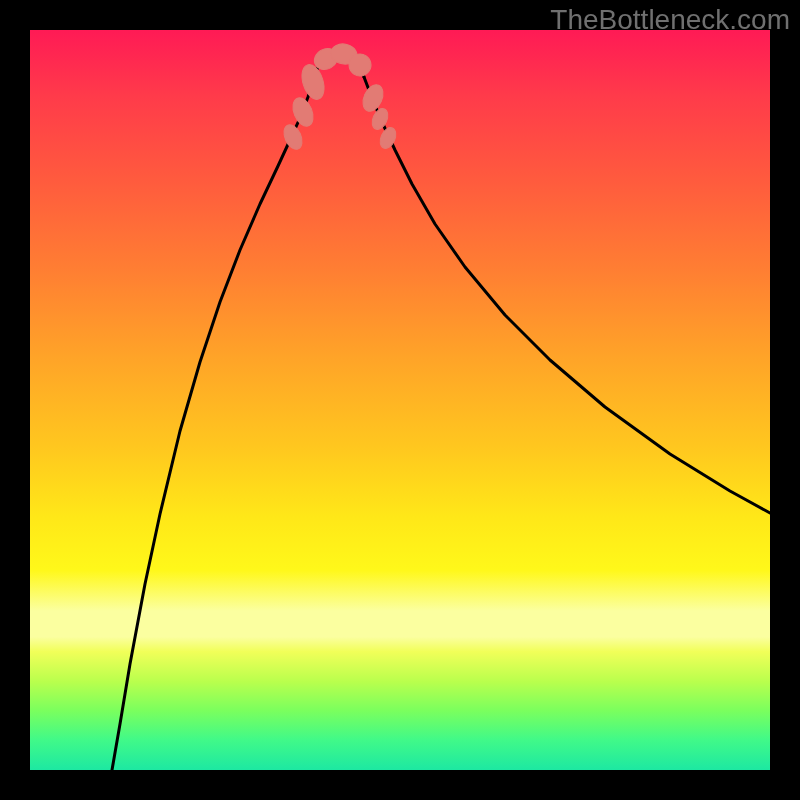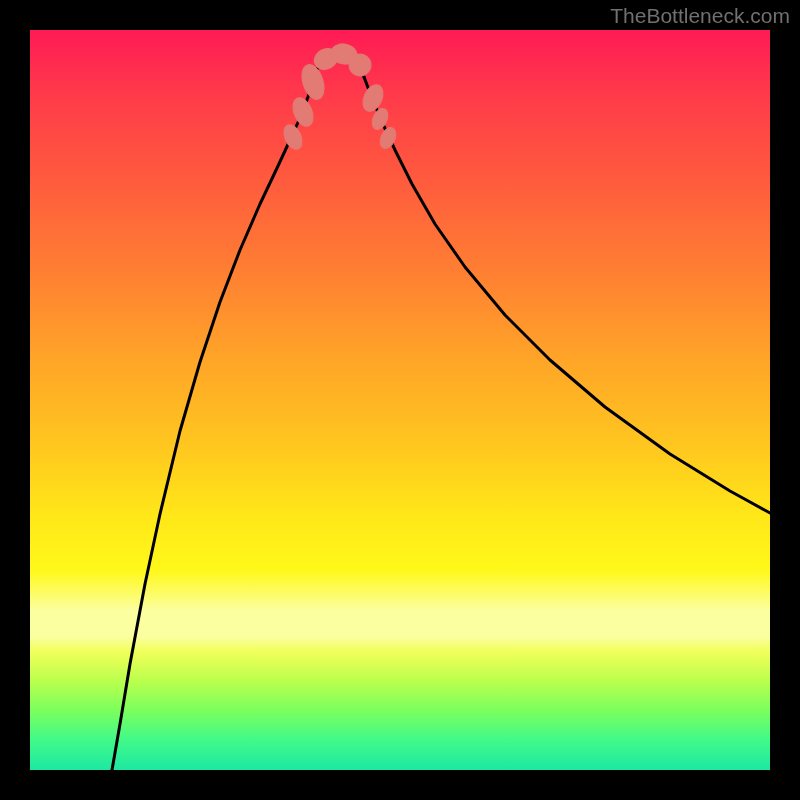--- a/index.html
+++ b/index.html
@@ -39,21 +39,21 @@
       #7aff5e 92%,
       #40f989 96%,
       #1de8a2 100%
     );
   }
   .watermark {
     position: absolute;
     top: 4px;
     right: 10px;
     color: #707070;
-    font-size: 21px;
+    font-size: 28px;
     font-weight: 400;
     letter-spacing: 0px;
   }
   svg.curves {
     position: absolute;
     left: 0;
     top: 0;
     width: 740px;
     height: 740px;
     overflow: visible;

